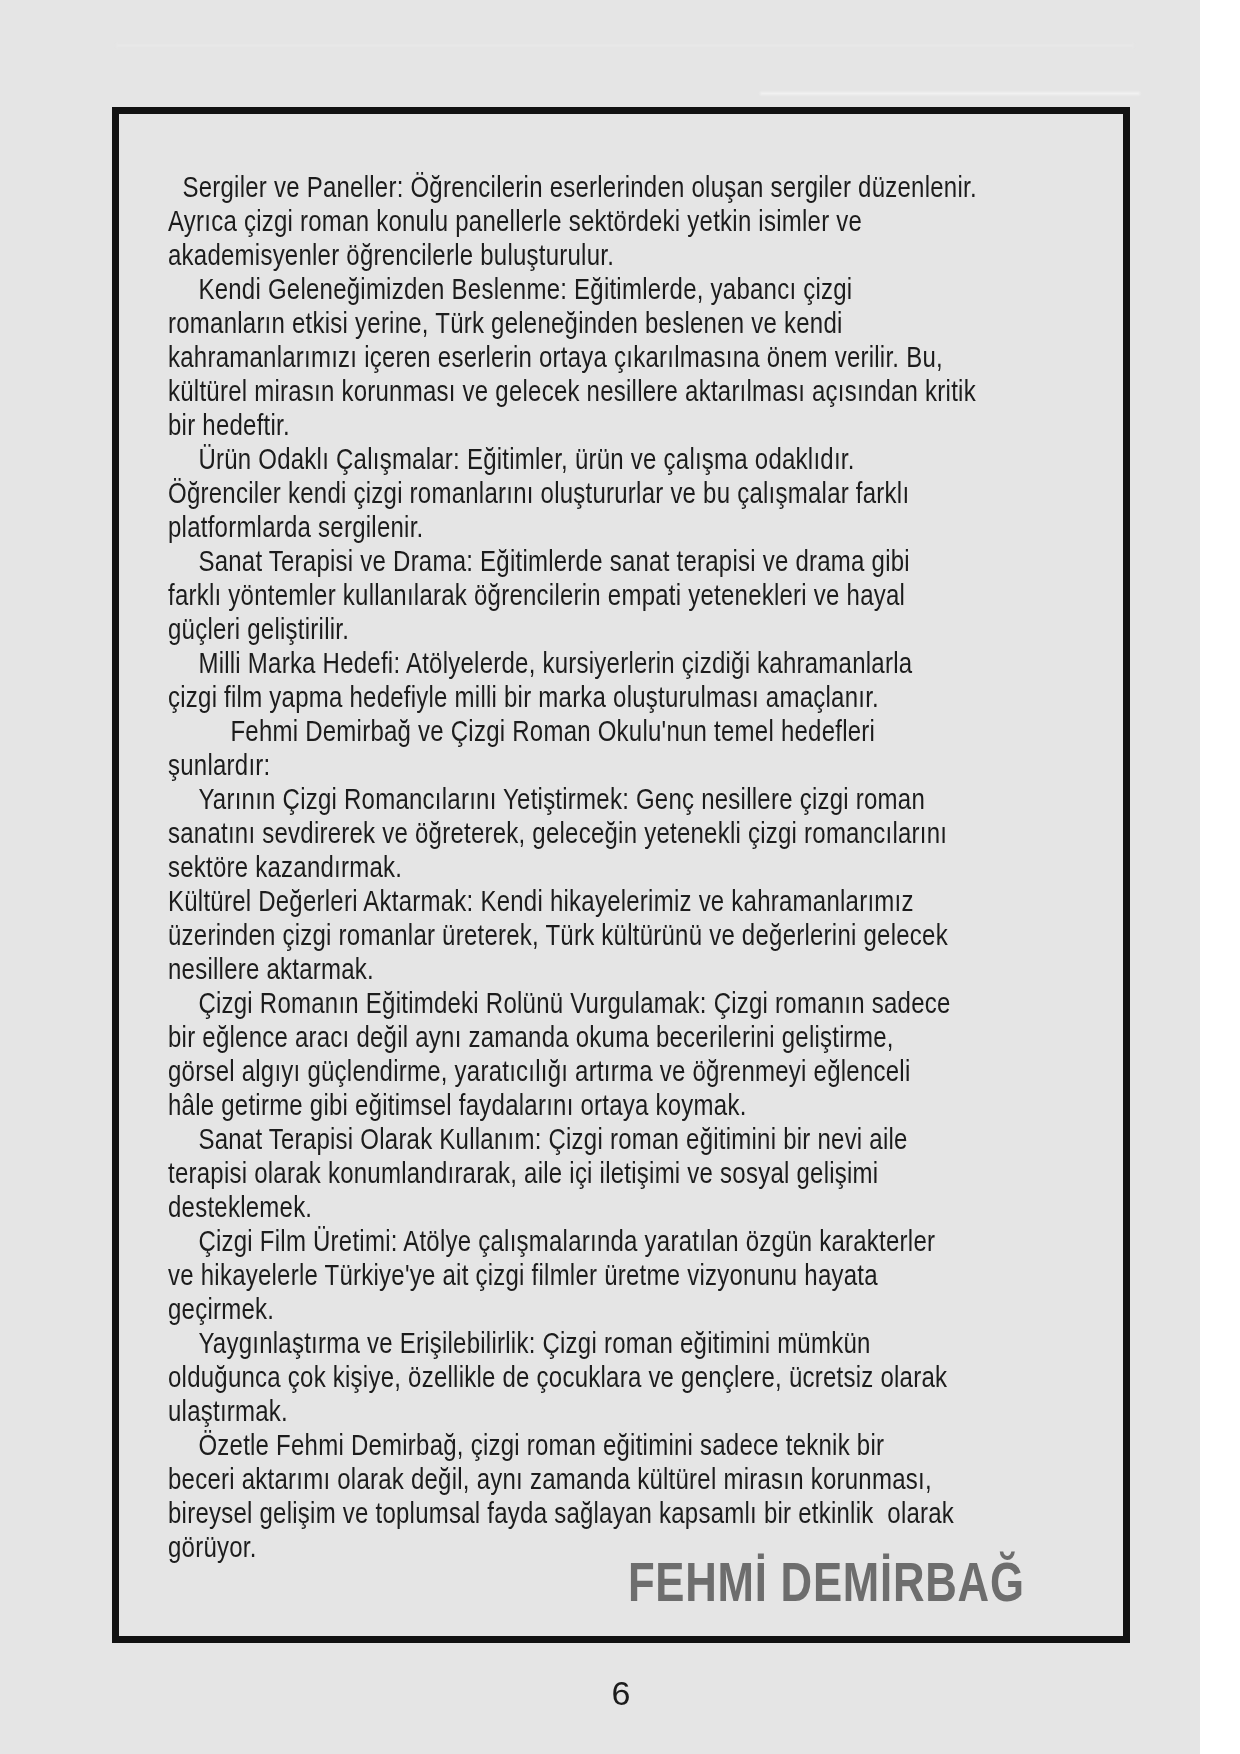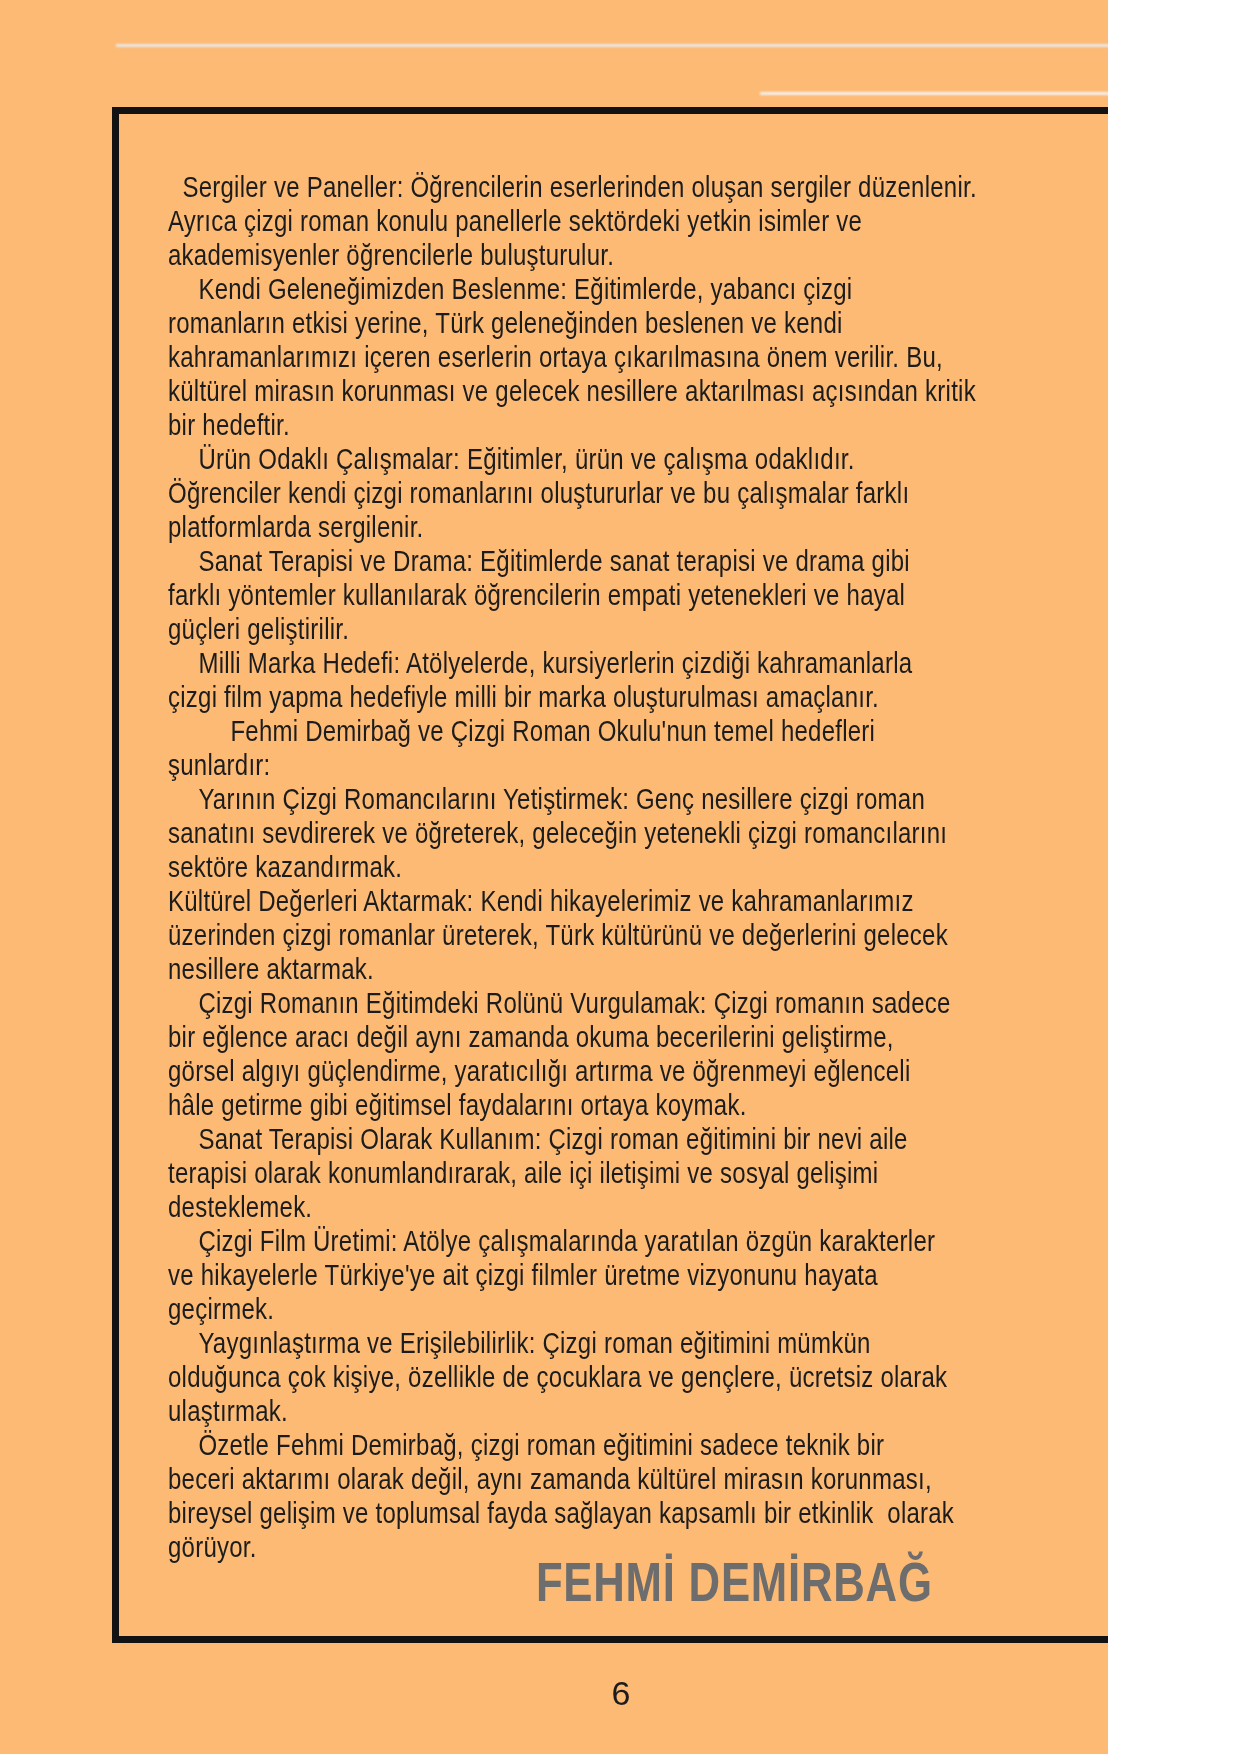--- a/index.html
+++ b/index.html
@@ -1,18 +1,18 @@
 <!DOCTYPE html>
 <html><head>
 <meta charset="utf-8">
 <style>
   html, body { margin:0; padding:0; background:#ffffff; }
   .page {
-    position:relative; width:1108px; height:1754px;
-    background:#fdba74; overflow:hidden;
+    position:relative; width:1200px; height:1754px;
+    background:#e5e5e5; overflow:hidden;
     font-family:"Liberation Sans", sans-serif;
   }
   .scan-line-top {
     position:absolute; left:116px; top:44px; width:1018px; height:3px;
     background:#e8e8e8; filter:blur(1px);
   }
   .scan-streak {
     position:absolute; left:760px; top:92px; width:380px; height:3px;
     background:#f2f2f2; filter:blur(1px);
   }

